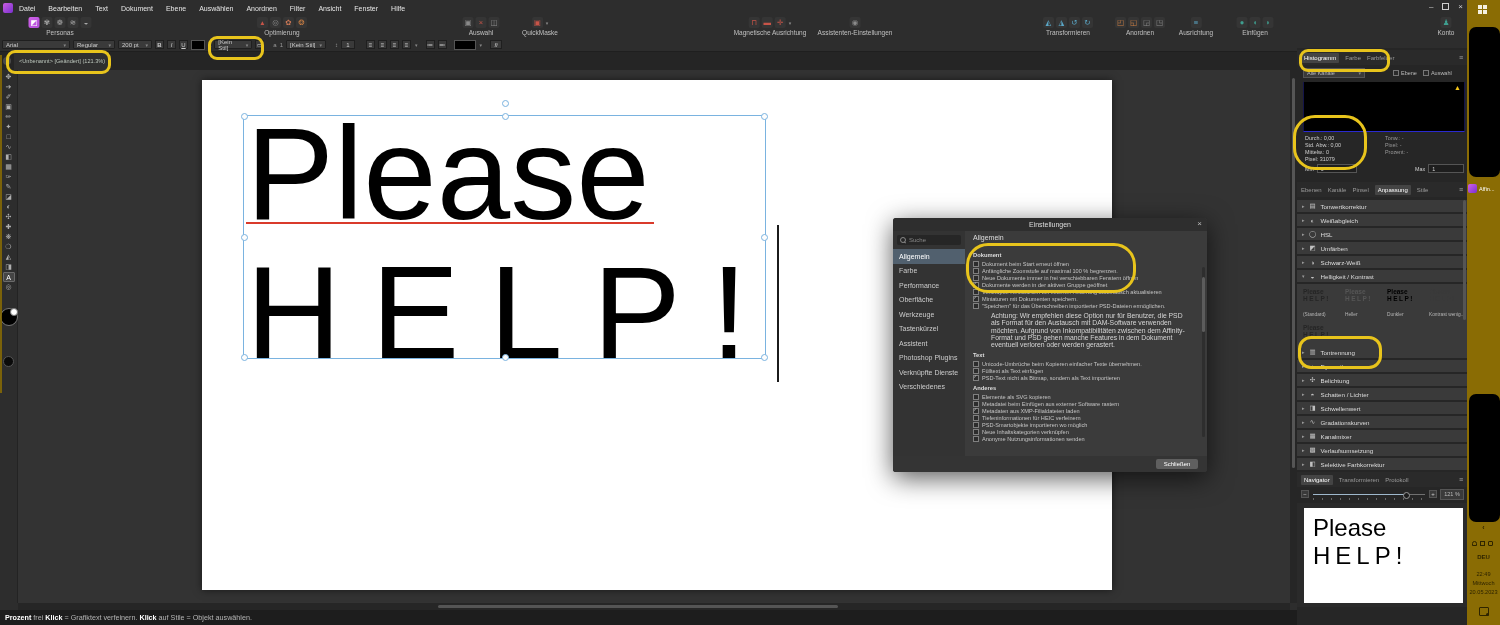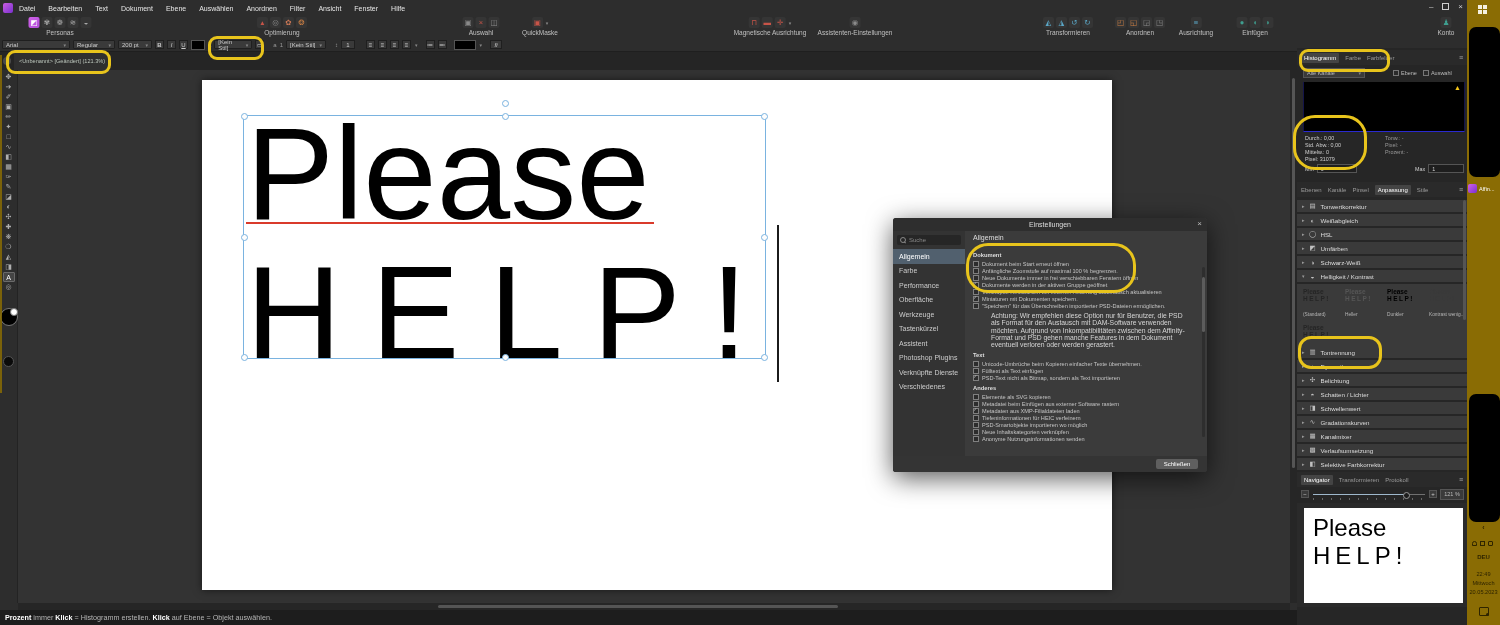--- a/index.html
+++ b/index.html
@@ -369,21 +369,21 @@
   </div>
   <div class="abs vscroll">
       <div class="vthumb"></div>
     </div>
   <div class="abs hscroll">
       <div class="hthumb"></div>
     </div>
   <div class="abs goldstrip"></div>
 
   <div class="abs statusbar">
-    <span><b>Prozent</b><span> immer </span><b>Klick</b><span> = Histogramm erstellen. </span><b>Klick</b><span> auf Ebene = Objekt auswählen.</span></span>
+    <span><b>Prozent</b><span> frei </span><b>Klick</b><span> = Grafiktext verfeinern. </span><b>Klick</b><span> auf Stile = Objekt auswählen.</span></span>
   </div>
 
   <div class="abs rightcol">
 
     <div class="ptabs" style="top:2px">
       <span class="ptab selected">Histogramm</span>
         <span class="ptab">Farbe</span>
         <span class="ptab">Farbfelder</span>
       <span class="burger">≡</span>
     </div>

